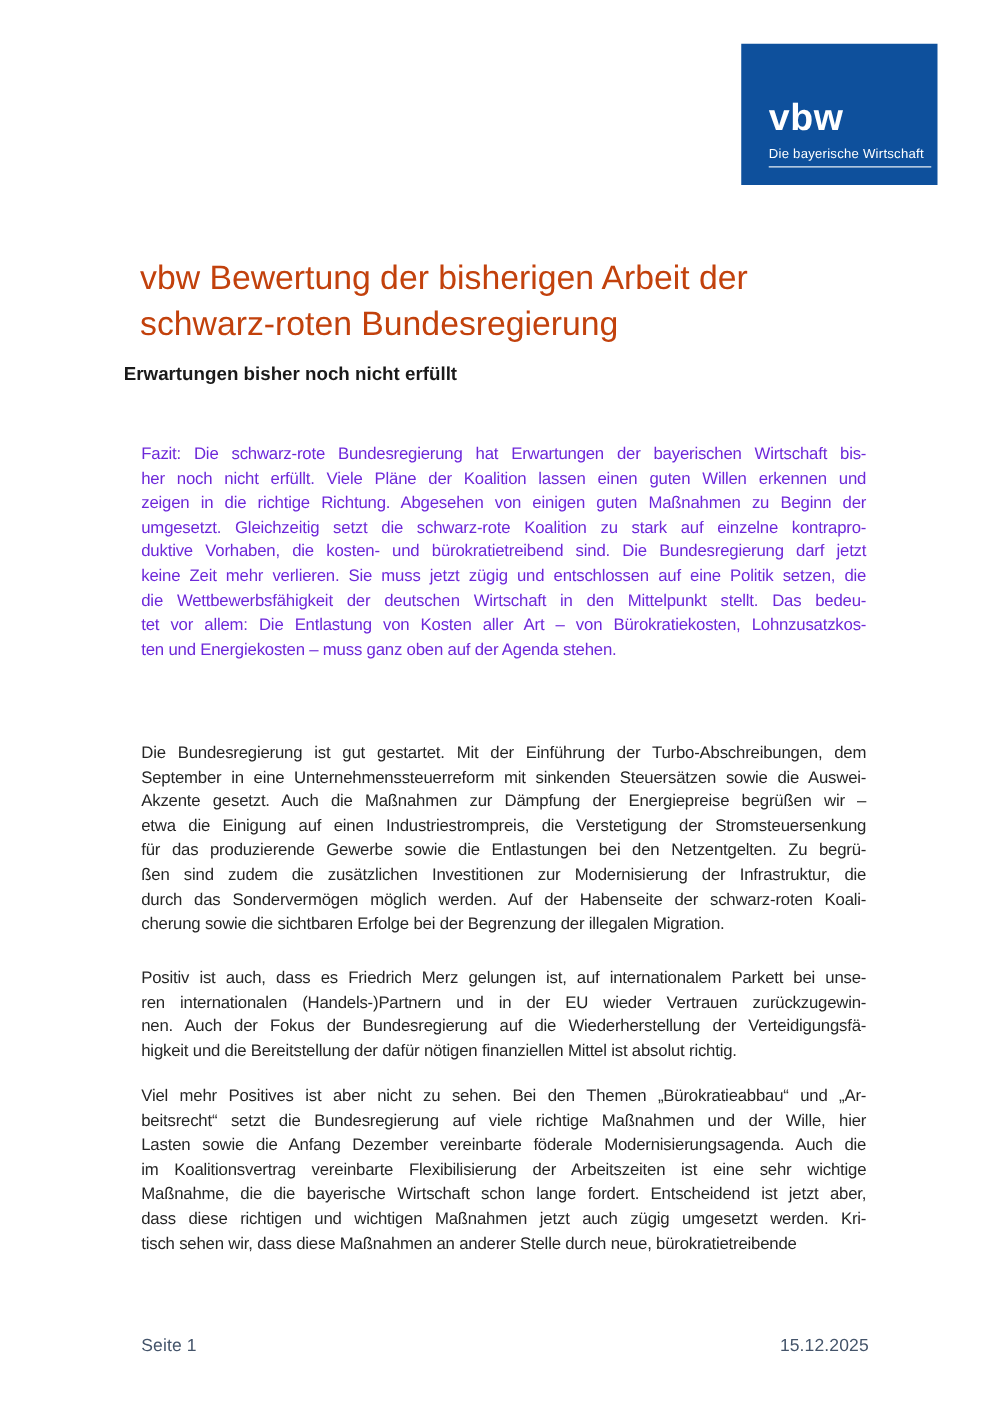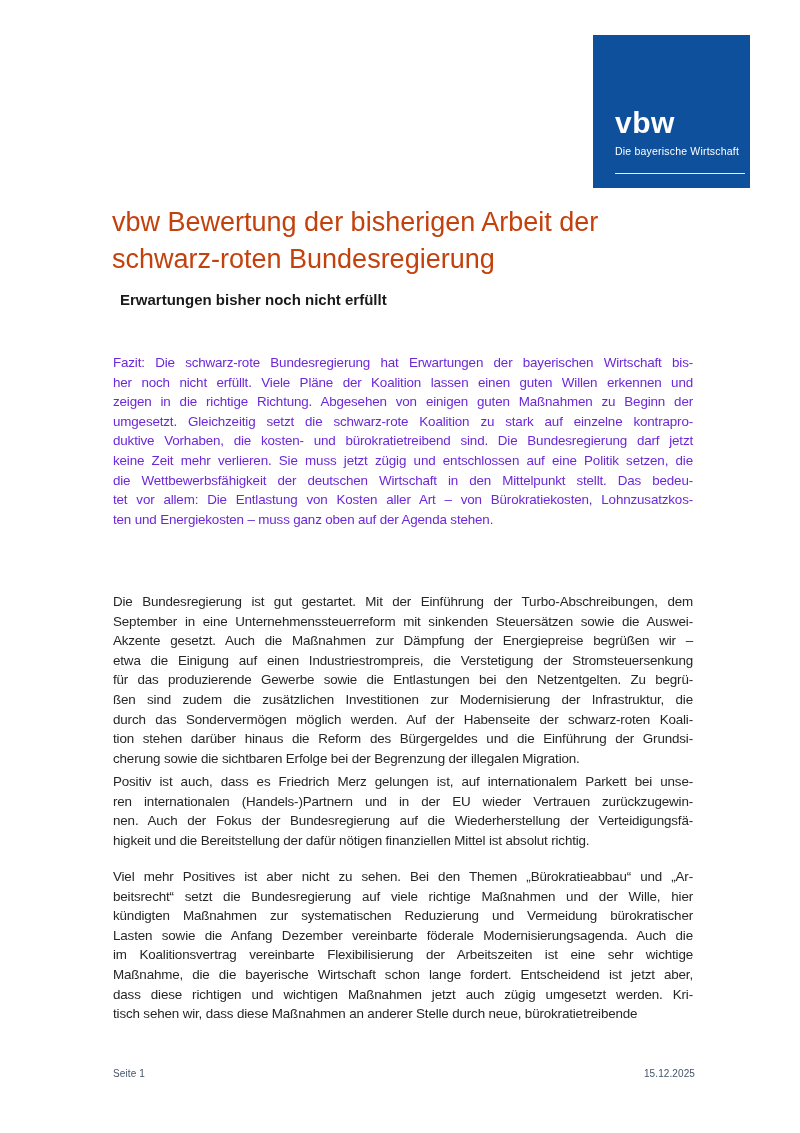--- a/index.html
+++ b/index.html
@@ -5,57 +5,57 @@
   html,body{margin:0;padding:0;background:#ffffff;}
   .page{
     position:relative;
     width:800px;height:1133px;
     background:#ffffff;
     font-family:"Liberation Sans", sans-serif;
     overflow:hidden;
   }
   
   .logo{
-    position:absolute;left:593px;top:35px;width:157px;height:153px;
+    position:absolute;left:593px;top:35px;width:157px;height:113px;
     background:#0e509c;
     display:flex;flex-direction:column;justify-content:flex-end;
     box-sizing:border-box;padding:0 5px 14px 22px;
   }
   .logo-word{
     color:#ffffff;font-size:30px;font-weight:bold;line-height:28px;
     letter-spacing:0.5px;margin-bottom:8px;
   }
   .logo-tagline{
     color:#ffffff;font-size:10.5px;line-height:12px;letter-spacing:0.2px;
-    padding-bottom:16px;border-bottom:1px solid rgba(255,255,255,0.9);
+    padding-bottom:4px;border-bottom:1px solid rgba(255,255,255,0.9);
   }
   
   .title{
     position:absolute;left:112px;top:204px;width:600px;
     color:#c2410c;font-size:27px;line-height:37px;font-weight:normal;
   }
   .title .tline{text-align:left;text-align-last:left;}
   .subtitle{
-    position:absolute;left:120px;top:290px;width:580px;
+    position:absolute;left:99px;top:290px;width:580px;
     color:#1a1a1a;font-size:15px;font-weight:bold;line-height:20px;
   }
   
   .para{
     position:absolute;left:113px;width:580px;
     font-size:13.4px;line-height:19.6px;letter-spacing:-0.15px;
     color:#262626;
   }
   .para .tline{text-align:justify;text-align-last:justify;}
   .para .tline.last{text-align-last:left;}
   .para.lead{color:#6d28d9;}
   
   .footer{
     position:absolute;left:113px;top:1068px;width:582px;
     display:flex;justify-content:space-between;
-    font-size:10px;color:#44546a;letter-spacing:0.1px;
+    font-size:14px;color:#44546a;letter-spacing:0.1px;
   }
 </style>
 </head>
 <body>
 
 <div class="page">
 
   <div class="logo">
     <div class="logo-word">vbw</div>
     <div class="logo-tagline">Die bayerische Wirtschaft</div>
@@ -81,35 +81,33 @@
     </div>
 
   <div class="para" style="top:592px">
       <div class="tline">Die Bundesregierung ist gut gestartet. Mit der Einführung der Turbo-Abschreibungen, dem</div>
       <div class="tline">September in eine Unternehmenssteuerreform mit sinkenden Steuersätzen sowie die Auswei-</div>
       <div class="tline">Akzente gesetzt. Auch die Maßnahmen zur Dämpfung der Energiepreise begrüßen wir –</div>
       <div class="tline">etwa die Einigung auf einen Industriestrompreis, die Verstetigung der Stromsteuersenkung</div>
       <div class="tline">für das produzierende Gewerbe sowie die Entlastungen bei den Netzentgelten. Zu begrü-</div>
       <div class="tline">ßen sind zudem die zusätzlichen Investitionen zur Modernisierung der Infrastruktur, die</div>
       <div class="tline">durch das Sondervermögen möglich werden. Auf der Habenseite der schwarz-roten Koali-</div>
-      <div class="tline">tion stehen darüber hinaus die Reform des Bürgergeldes und die Einführung der Grundsi-</div>
       <div class="tline last">cherung sowie die sichtbaren Erfolge bei der Begrenzung der illegalen Migration.</div>
     </div>
 
   <div class="para" style="top:772px">
       <div class="tline">Positiv ist auch, dass es Friedrich Merz gelungen ist, auf internationalem Parkett bei unse-</div>
       <div class="tline">ren internationalen (Handels-)Partnern und in der EU wieder Vertrauen zurückzugewin-</div>
       <div class="tline">nen. Auch der Fokus der Bundesregierung auf die Wiederherstellung der Verteidigungsfä-</div>
       <div class="tline last">higkeit und die Bereitstellung der dafür nötigen finanziellen Mittel ist absolut richtig.</div>
     </div>
 
   <div class="para" style="top:867px">
       <div class="tline">Viel mehr Positives ist aber nicht zu sehen. Bei den Themen „Bürokratieabbau“ und „Ar-</div>
       <div class="tline">beitsrecht“ setzt die Bundesregierung auf viele richtige Maßnahmen und der Wille, hier</div>
-      <div class="tline">kündigten Maßnahmen zur systematischen Reduzierung und Vermeidung bürokratischer</div>
       <div class="tline">Lasten sowie die Anfang Dezember vereinbarte föderale Modernisierungsagenda. Auch die</div>
       <div class="tline">im Koalitionsvertrag vereinbarte Flexibilisierung der Arbeitszeiten ist eine sehr wichtige</div>
       <div class="tline">Maßnahme, die die bayerische Wirtschaft schon lange fordert. Entscheidend ist jetzt aber,</div>
       <div class="tline">dass diese richtigen und wichtigen Maßnahmen jetzt auch zügig umgesetzt werden. Kri-</div>
       <div class="tline last">tisch sehen wir, dass diese Maßnahmen an anderer Stelle durch neue, bürokratietreibende</div>
     </div>
 
   <div class="footer">
     <span>Seite 1</span>
     <span>15.12.2025</span>

